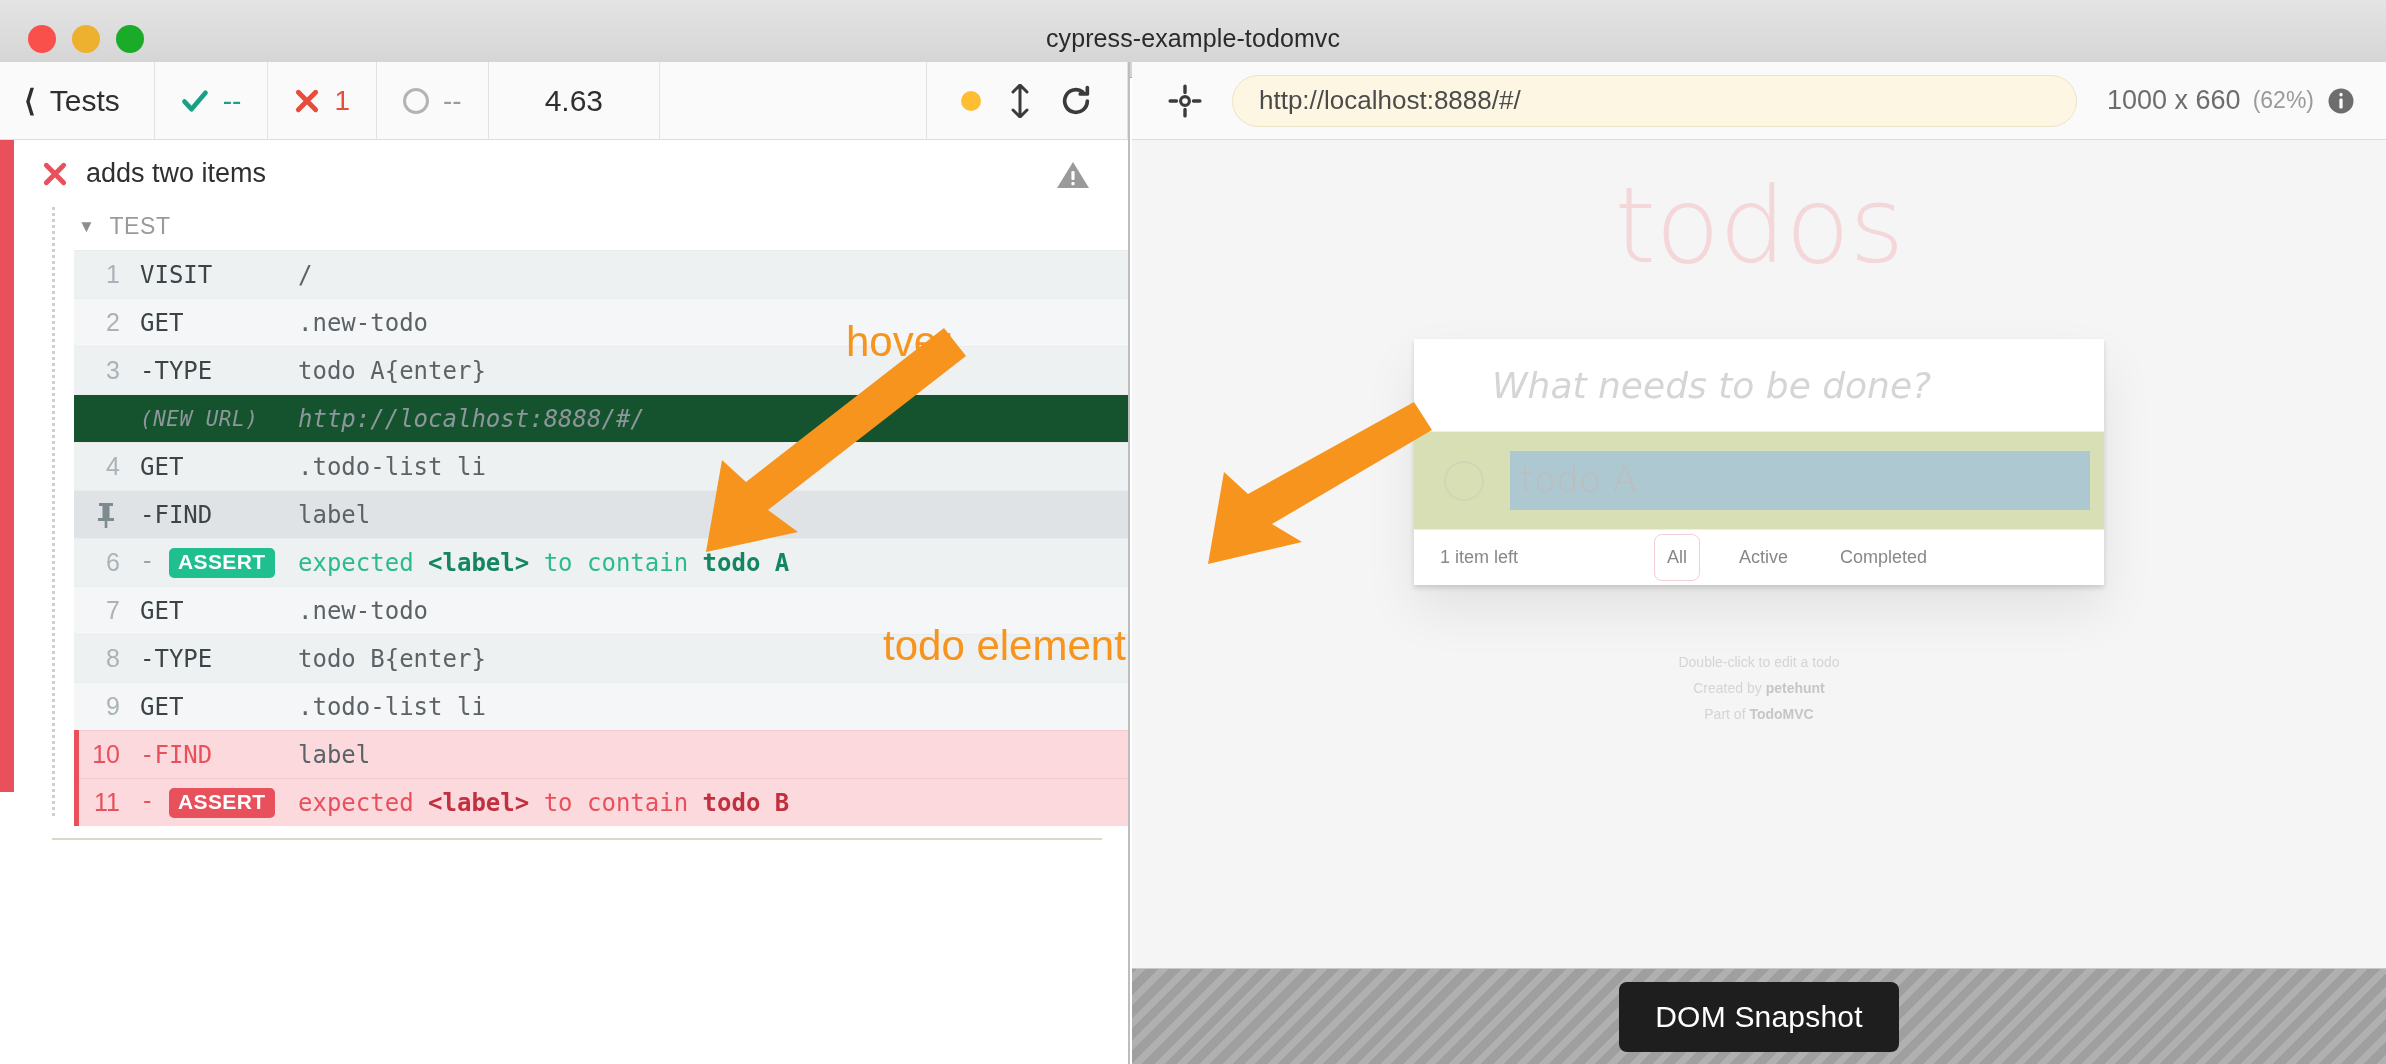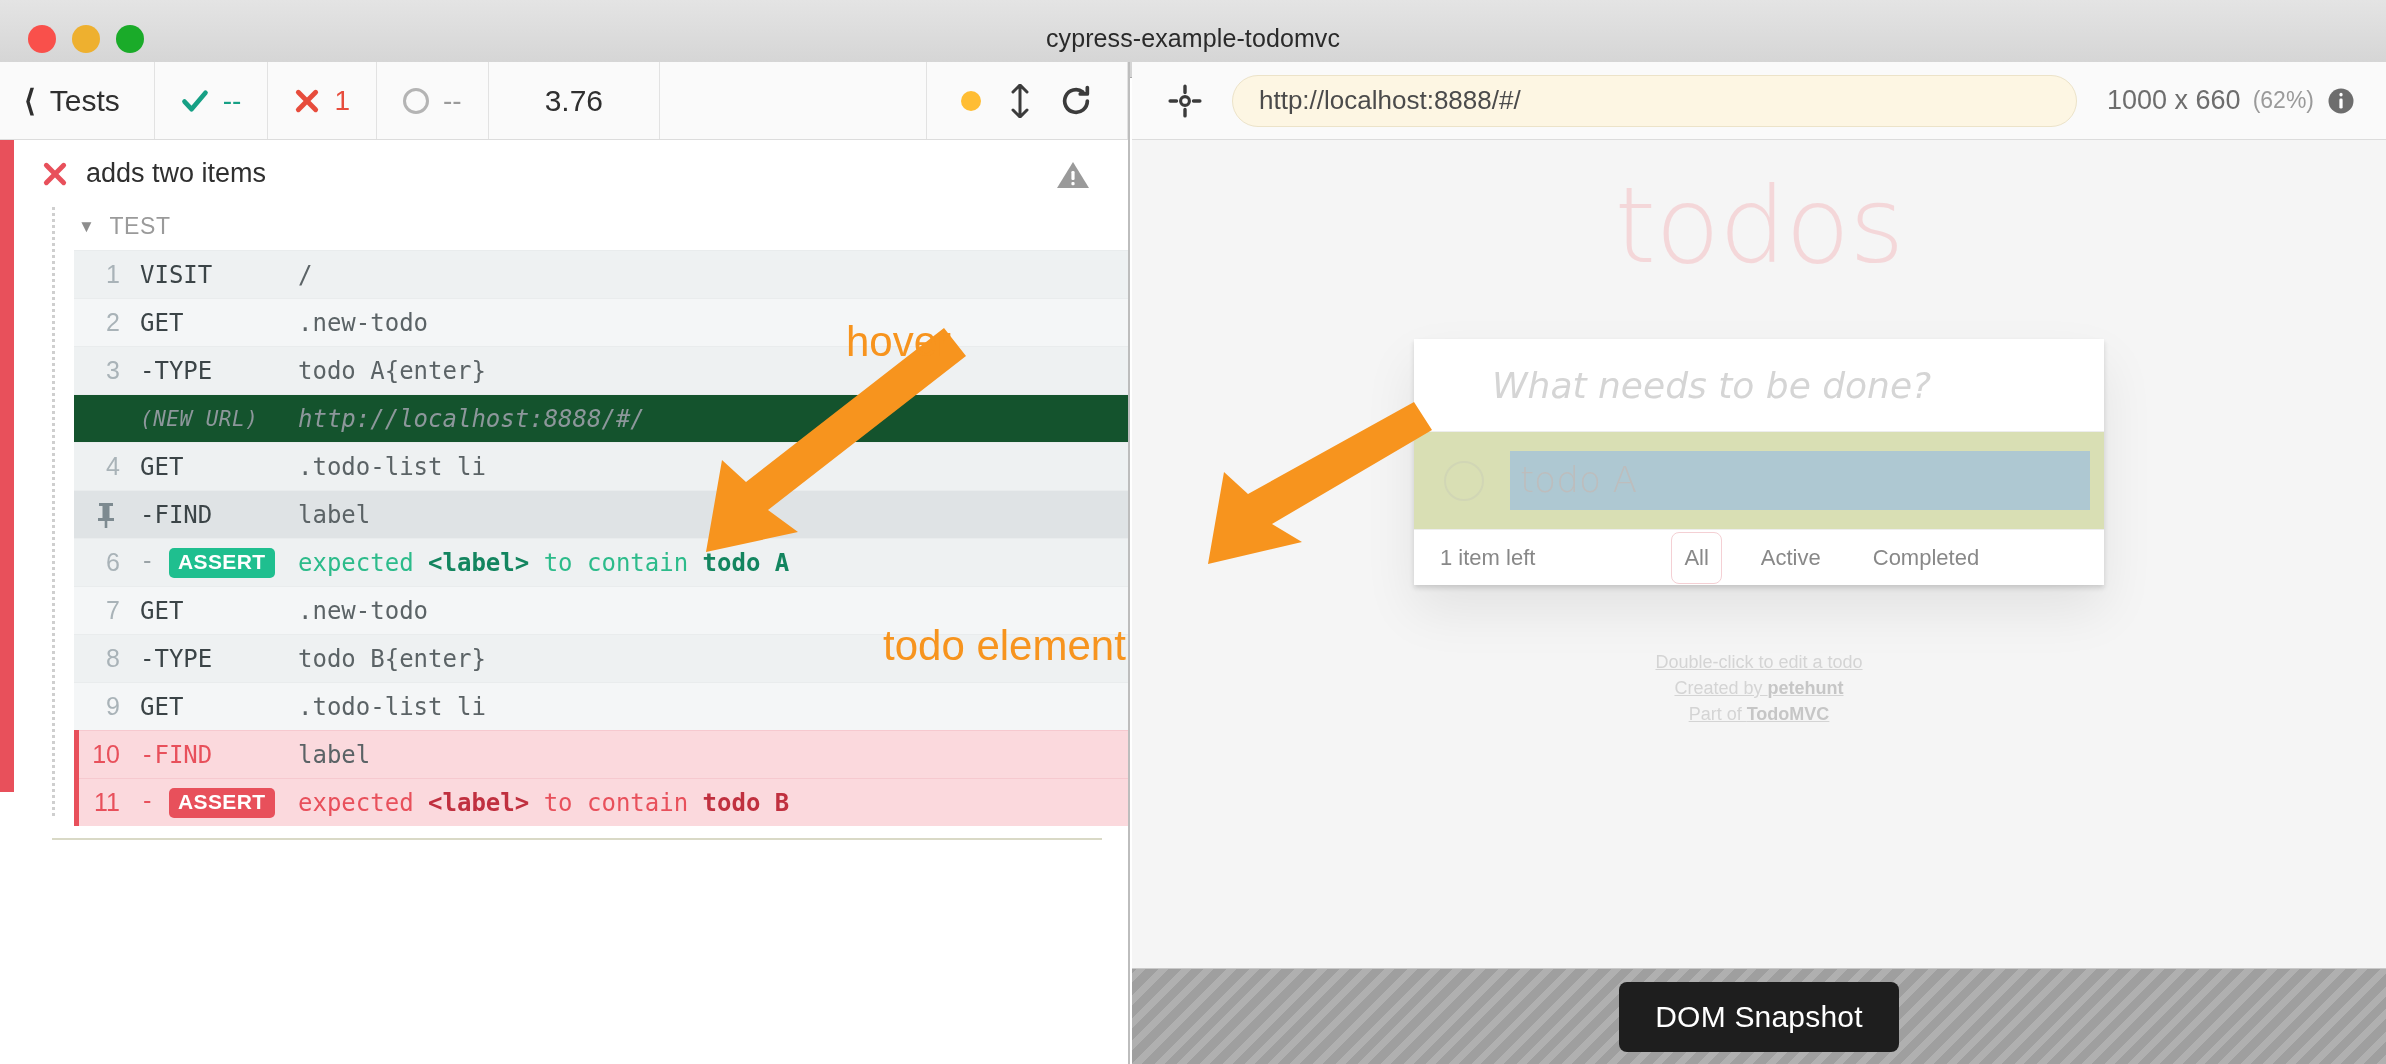--- a/index.html
+++ b/index.html
@@ -195,29 +195,29 @@
     width: 40px; height: 40px; border-radius: 50%; border: 2px solid #d1d6b5;
     flex: none; margin-right: 26px;
   }
   .todo-label {
     background: #aec8d2; color: #bdbdbd; font-size: 36px; font-weight: 300;
     padding: 8px 0 10px 10px; flex: 1; margin-right: 14px;
     font-family: "DejaVu Sans", sans-serif;
   }
   .todo-foot {
     height: 56px; display: flex; align-items: center; background: #fff;
-    padding: 0 26px; border-top: 1px solid #ededed; font-size: 22px;
+    padding: 0 26px; border-top: 1px solid #ededed; font-size: 18px;
     color: #888;
   }
   .count { flex: none; }
   .filters { display: flex; gap: 26px; margin-left: 136px; }
   .filters span { padding: 12px 12px; border: 1px solid transparent; border-radius: 8px; }
   .filters span.sel { border-color: #f4d0d4; }
   .todo-info { text-align: center; margin-top: 64px; color: #d4d4d4; }
-  .todo-info div { font-size: 18px; line-height: 26px; text-decoration: underline; }
+  .todo-info div { font-size: 14px; line-height: 26px; }
   .todo-info b { color: #c6c6c6; }
 
   
   .snapshot-bar {
     position: absolute; left: 0; right: 0; bottom: 0; height: 96px;
     background-color: #9f9f9f;
     background-image: repeating-linear-gradient(
       -45deg, rgba(255,255,255,.18) 0 7px, rgba(0,0,0,0) 7px 16px);
     border-top: 1px solid #c9c9c9;
     display: flex; align-items: center; justify-content: center;
@@ -272,21 +272,21 @@
           </svg>
           <span class="stat-num">1</span>
         </div>
 
         <div class="rh-cell stat-pend">
           <span class="ico-ring"></span>
           <span class="stat-num">--</span>
         </div>
 
         <div class="rh-cell">
-          <span class="rh-time">3.76</span>
+          <span class="rh-time">4.63</span>
         </div>
 
         <div class="rh-spacer"></div>
 
         <div class="rh-tools">
           <span class="amber-dot"></span>
           <svg width="22" height="34" viewBox="0 0 22 34">
             <path d="M11 2 L11 32 M4 8 L11 1 L18 8 M4 26 L11 33 L18 26" fill="none" stroke="#3b3b3b" stroke-width="3" stroke-linecap="round" stroke-linejoin="round"></path>
           </svg>
           <svg width="34" height="34" viewBox="0 0 24 24">

